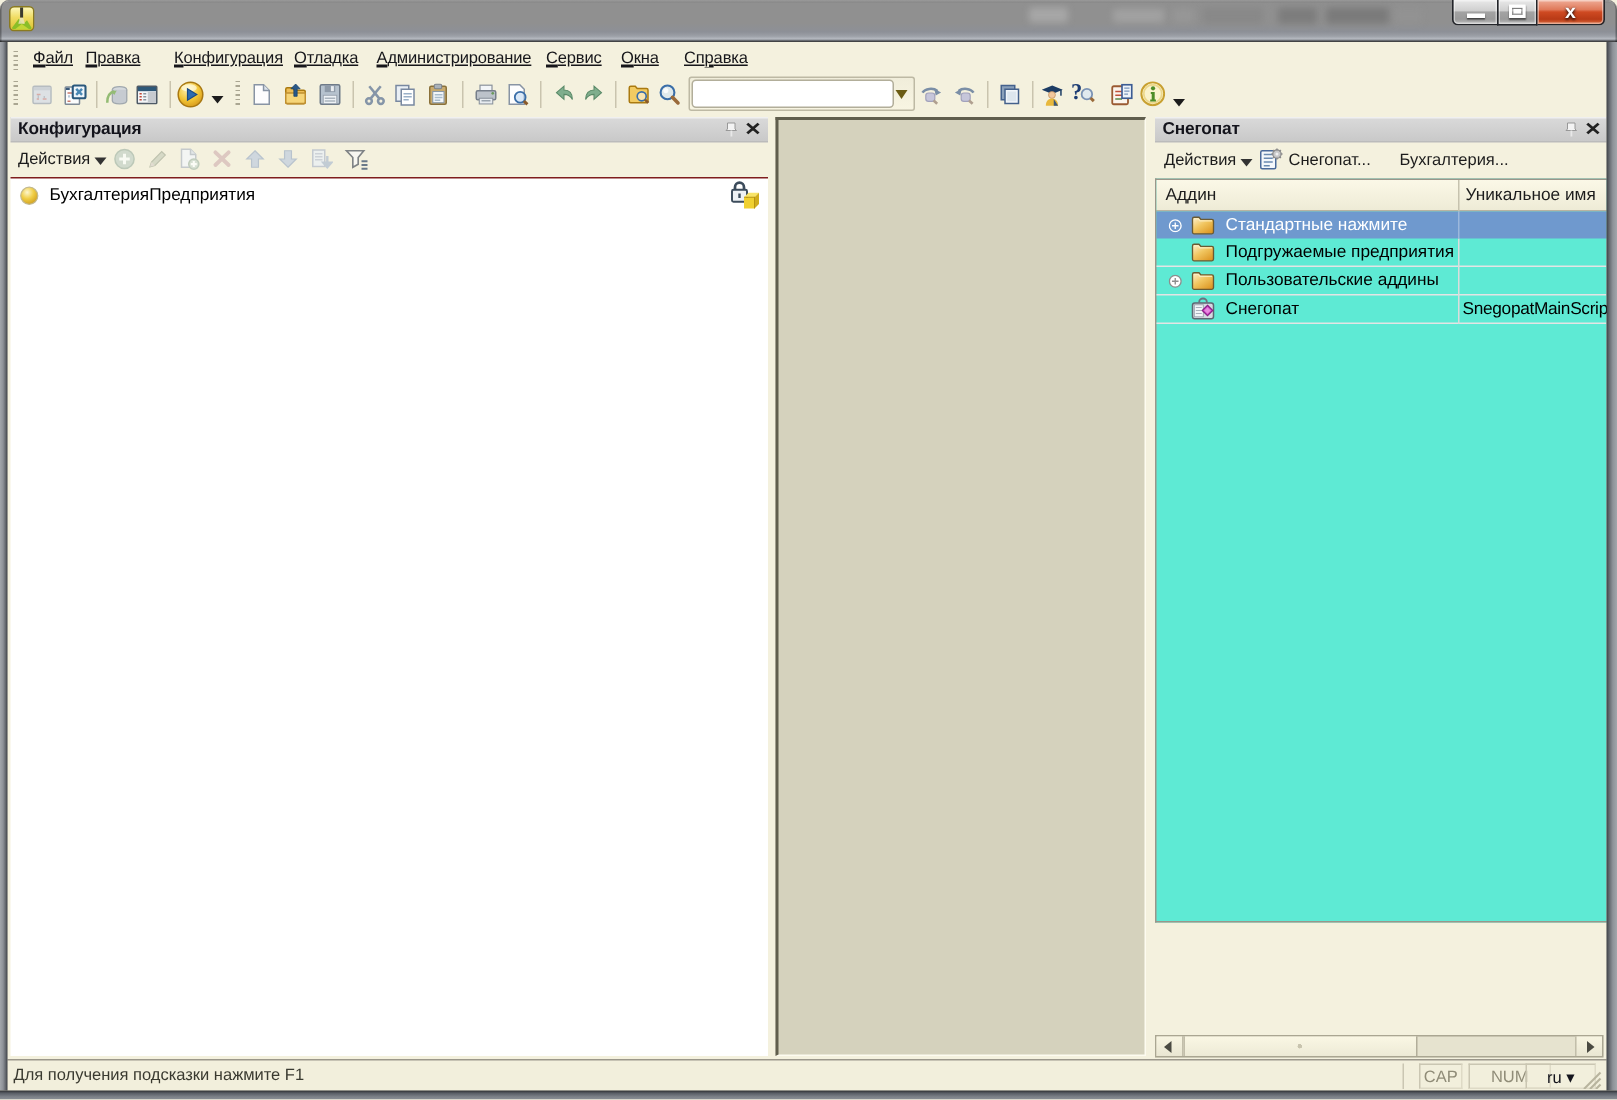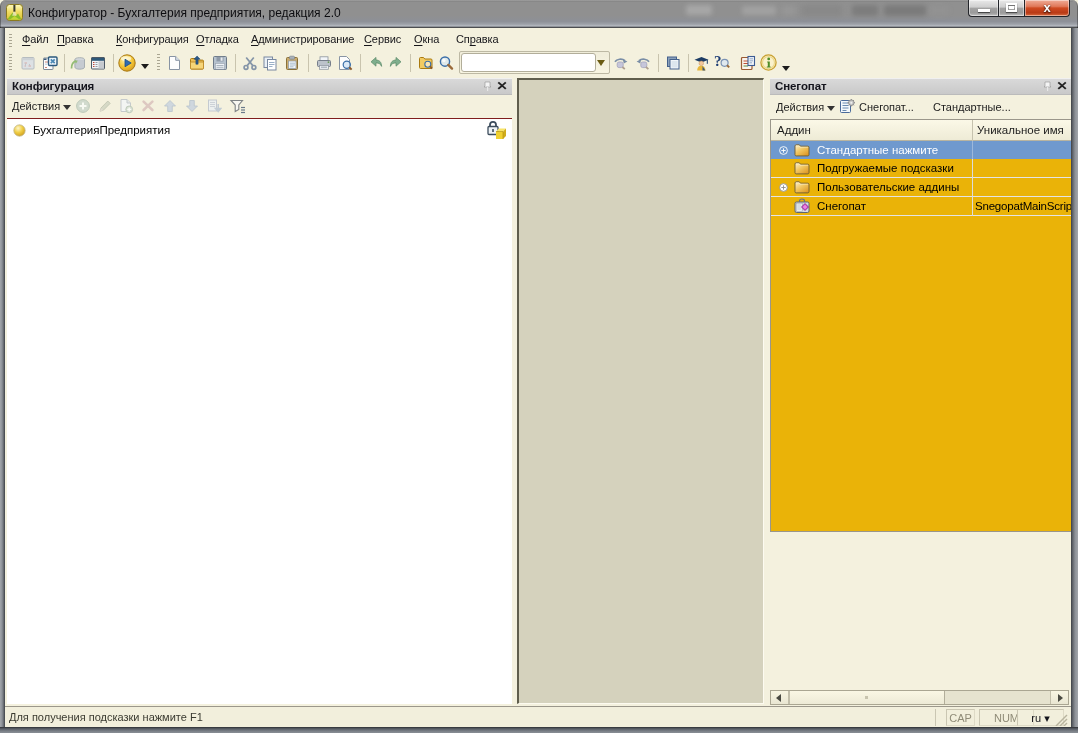--- a/index.html
+++ b/index.html
@@ -20,21 +20,21 @@
 #btn-close{width:45px;background:linear-gradient(#efac97 0,#e0795a 40%,#cf4a22 50%,#b83a16 80%,#dd6d3f 100%);border-bottom-right-radius:4px;border-left:none;}
 #btn-min .glyph{position:absolute;left:9px;top:9px;width:12px;height:3px;background:#fff;box-shadow:0 1px 1px rgba(0,0,0,.6);}
 #btn-max .glyph{position:absolute;left:7px;top:3px;width:11px;height:9px;border:2px solid #fff;box-shadow:0 1px 1px rgba(0,0,0,.5),inset 0 1px 1px rgba(0,0,0,.5);}
 #btn-max .glyph:after{content:"";position:absolute;left:1px;top:1px;width:5px;height:3px;background:#fff;}
 #btn-close .glyph{position:absolute;left:0;top:0px;width:100%;text-align:center;color:#fff;font-size:13px;font-weight:bold;text-shadow:0 1px 2px rgba(0,0,0,.8),0 0 1px rgba(60,10,0,.8);}
 #bl{position:absolute;left:0;top:28px;width:5px;height:699px;background:linear-gradient(90deg,#a2a6ab 0,#8e9298 40%,#63676d 75%,#3c3f44 100%);}
 #br{position:absolute;left:1071px;top:28px;width:7px;height:699px;background:linear-gradient(90deg,#3c3f44 0,#63676d 25%,#8e9298 60%,#a2a6ab 100%);}
 #bb{position:absolute;left:0;top:727px;width:1078px;height:6px;background:linear-gradient(#2c2e31 0,#595e66 30%,#7c8188 70%,#898e95 100%);}
 #chrome{position:absolute;left:5px;top:28px;width:1068px;height:699px;background:#f4f1de;}
 #menubar{position:absolute;left:0;top:28px;width:1078px;height:22px;font-size:11px;color:#16161a;letter-spacing:-0.1px;}
-.mi{position:absolute;top:5px;}
+.mi{position:absolute;top:5px;text-decoration:underline;}
 .mi u{text-underline-offset:2px;}
 .tsep{position:absolute;top:54px;width:1px;height:18px;background:#c9c4ae;}
 .tgrip{position:absolute;width:3px;
  background:repeating-linear-gradient(#aaa692 0,#aaa692 1px,transparent 1px,transparent 3px);}
 .ti{position:absolute;width:16px;height:16px;top:55px;}
 .tdrop{position:absolute;width:0;height:0;border-left:4px solid transparent;border-right:4px solid transparent;border-top:5px solid #1c1c1c;}
 #searchbox{position:absolute;left:459px;top:51px;width:151px;height:23px;background:linear-gradient(#f0edda,#f8f5e2);border:1px solid #bdb9a4;border-radius:2px;}
 #searchbox .inner{position:absolute;left:1px;top:1px;width:135px;height:19px;background:#fff;border:1px solid #b2ae9a;border-radius:3px;}
 #searchbox .dbtn{position:absolute;right:1px;top:1px;width:13px;height:19px;}
 #searchbox .dbtn:after{content:"";position:absolute;left:2px;top:7px;border-left:4.5px solid transparent;border-right:4.5px solid transparent;border-top:6px solid #6b5c14;}
@@ -43,21 +43,21 @@
 .cap{position:absolute;left:5px;top:2px;font-size:11.5px;font-weight:bold;color:#14141c;letter-spacing:-0.1px;}
 #lp-acts{position:absolute;left:2px;top:18px;width:505px;height:23px;font-size:11px;color:#1c1c1c;}
 #lp-acts svg{opacity:.8;filter:saturate(.62) brightness(1.04);}
 #lp-tree{position:absolute;left:2px;top:41px;width:505px;height:586px;background:#fff;border-top:1px solid #7f1d1d;font-size:11.5px;}
 .pin{position:absolute;width:9px;height:11px;}
 .xbtn{position:absolute;font-size:12px;font-weight:bold;color:#222;transform:scaleX(1.15);}
 #mdi{position:absolute;left:517px;top:78px;width:247px;height:626px;background:#d5d2bd;border-left:2px solid #605e4d;border-top:2px solid #605e4d;border-right:1px solid #fdfbf0;border-bottom:1px solid #fdfbf0;}
 #rpanel{position:absolute;left:769px;top:77px;width:302px;height:628px;background:#f4f1de;}
 #rp-head{position:absolute;left:1px;top:1px;width:301px;height:17px;background:linear-gradient(#dadada,#c9c9c9);box-shadow:inset 0 1px 0 #f0f0f0;border-bottom:1px solid #bbb;}
 #rp-acts{position:absolute;left:1px;top:18px;width:301px;height:24px;font-size:11px;color:#1c1c1c;}
-#rp-table{position:absolute;left:1px;top:42px;width:301px;height:413px;background:#eab308;border:1px solid #9a968a;border-right:none;font-size:11.5px;}
+#rp-table{position:absolute;left:1px;top:42px;width:301px;height:496px;background:#5eead4;border:1px solid #9a968a;border-right:none;font-size:11.5px;}
 #thead{position:absolute;left:0;top:0;width:300px;height:21px;background:linear-gradient(#fbf8e7,#eeebd6);border-bottom:1px solid #b8b4a0;color:#1c1c1c;}
 .trow{position:absolute;left:0;width:300px;height:19px;color:#000;border-bottom:1px solid #e4e4e4;}
 .trow.sel{background:#6f99ce;color:#fff;border-bottom:none;height:18px;}
 .coldiv{position:absolute;left:201px;top:0;width:1px;height:21px;background:#c6c2ae;}
 .coldiv2{position:absolute;left:201px;top:39px;width:1px;height:57px;background:#dcdcdc;}
 #rp-scroll{position:absolute;left:770px;top:690px;width:299px;height:15px;background:#e6e3cf;border:1px solid #aaa692;}
 .sbtn{position:absolute;top:0;height:13px;background:linear-gradient(#f8f5e2,#e9e6d2);}
 .sthumb{position:absolute;left:18px;top:0;width:156px;height:13px;background:linear-gradient(#faf7e4,#edead6);border-left:1px solid #c2beaa;border-right:1px solid #b2ae9a;}
 #statusbar{position:absolute;left:5px;top:706px;width:1066px;height:21px;background:#f2efdc;border-top:1px solid #9b978b;font-size:11px;color:#3a3a30;}
 #statusbar .msg{position:absolute;left:4px;top:4px;}
@@ -75,21 +75,20 @@
             <stop offset="0.45" stop-color="#f0dc62"></stop>
             <stop offset="1" stop-color="#d8c030"></stop>
           </linearGradient>
         </defs>
       <rect x="0.5" y="0.5" width="16" height="16" rx="3" fill="url(#apg)" stroke="#8a7a20"></rect>
       <path d="M2 14.5 L6.5 8.5 L9.5 12 L12 9.5 L15 14.5 c0 .8-.7 1-1.5 1 h-10 c-.8 0-1.5-.2-1.5-1 z" fill="#8abe28"></path>
       <path d="M4 15.5 l4.5-3.5 5 3.5 z" fill="#c8d838" opacity=".9"></path>
       <rect x="7.4" y="1" width="2" height="6.8" fill="#3a3a2e"></rect>
       <path d="M7.4 7.8 l2 0 1.2 4 -4.4 0 z" fill="#e8e4b8" opacity=".85"></path>
     </svg>
-    <div id="title">Конфигуратор - Бухгалтерия предприятия, редакция 2.0</div>
     <div class="ghost" style="left:686px;top:5px;width:26px;height:10px;background:rgba(205,205,205,.38)"></div>
     <div class="ghost" style="left:742px;top:6px;width:34px;height:9px;background:rgba(180,180,180,.5)"></div>
     <div class="ghost" style="left:782px;top:6px;width:14px;height:9px;background:rgba(160,160,160,.45)"></div>
     <div class="ghost" style="left:802px;top:5px;width:40px;height:11px;background:rgba(130,130,130,.5)"></div>
     <div class="ghost" style="left:852px;top:5px;width:26px;height:11px;background:rgba(110,110,110,.55)"></div>
     <div class="ghost" style="left:884px;top:5px;width:42px;height:11px;background:rgba(105,105,105,.55)"></div>
     <div class="ghost" style="left:930px;top:6px;width:18px;height:9px;background:rgba(150,150,150,.4)"></div>
     <div id="winbtns">
       <div class="wbtn" id="btn-min">
           <div class="glyph"></div>
@@ -417,21 +416,21 @@
             <line x1="12.3" y1="7.2" x2="12.3" y2="8.4"></line>
             <line x1="8.6" y1="4.7" x2="9.8" y2="4.7"></line>
             <line x1="14.8" y1="4.7" x2="16" y2="4.7"></line>
             <line x1="9.7" y1="2.1" x2="10.6" y2="3"></line>
             <line x1="14" y1="6.4" x2="14.9" y2="7.3"></line>
             <line x1="14.9" y1="2.1" x2="14" y2="3"></line>
             <line x1="10.6" y1="6.4" x2="9.7" y2="7.3"></line>
           </g>
         </svg>
       <span style="position:absolute;left:89px;top:6px">Снегопат...</span>
-      <span style="position:absolute;left:163px;top:6px">Стандартные...</span>
+      <span style="position:absolute;left:163px;top:6px">Бухгалтерия...</span>
     </div>
     <div id="rp-table">
       <div id="thead">
           <span style="position:absolute;left:6px;top:4px">Аддин</span>
           <span style="position:absolute;left:206px;top:4px">Уникальное имя</span>
         </div>
       <div class="trow sel" style="top:21px">
         <svg style="position:absolute;left:8px;top:5px" width="9" height="9" viewBox="0 0 9 9">
             <circle cx="4.5" cy="4.5" r="3.9" fill="none" stroke="#fff" stroke-width="0.9"></circle>
             <path d="M4.5 2.3 v4.4 M2.3 4.5 h4.4" stroke="#fff" stroke-width="0.9"></path>
@@ -447,21 +446,21 @@
             <path d="M1 3 c0-.7.5-1.2 1.1-1.2 h3.2 l1.2 1.4 h7.4 c.6 0 1.1.5 1.1 1.1 v7.4 c0 .7-.5 1.2-1.1 1.2 H2.1 c-.6 0-1.1-.5-1.1-1.2 z" fill="url(#fg)" stroke="#6b5a32" stroke-width="0.9"></path>
             <path d="M2 3 h3 l1 1.2 h8" fill="none" stroke="#fcf0c8" stroke-width="0.8" opacity="0.8"></path>
           </svg>
         <span style="position:absolute;left:46px;top:3px">Стандартные нажмите</span>
       </div>
       <div class="trow" style="top:39px">
         <svg style="position:absolute;left:23px;top:2px" width="16" height="14" viewBox="0 0 16 14">
             <path d="M1 3 c0-.7.5-1.2 1.1-1.2 h3.2 l1.2 1.4 h7.4 c.6 0 1.1.5 1.1 1.1 v7.4 c0 .7-.5 1.2-1.1 1.2 H2.1 c-.6 0-1.1-.5-1.1-1.2 z" fill="url(#fg)" stroke="#6b5a32" stroke-width="0.9"></path>
             <path d="M2 3 h3 l1 1.2 h8" fill="none" stroke="#fcf0c8" stroke-width="0.8" opacity="0.8"></path>
           </svg>
-        <span style="position:absolute;left:46px;top:3px">Подгружаемые подсказки</span>
+        <span style="position:absolute;left:46px;top:3px">Подгружаемые предприятия</span>
       </div>
       <div class="trow" style="top:58px">
         <svg style="position:absolute;left:8px;top:5px" width="9" height="9" viewBox="0 0 9 9">
             <circle cx="4.5" cy="4.5" r="3.9" fill="#fff" stroke="#8e8e8e" stroke-width="0.9"></circle>
             <path d="M4.5 2.3 v4.4 M2.3 4.5 h4.4" stroke="#8e8e8e" stroke-width="0.9"></path>
           </svg>
         <svg style="position:absolute;left:23px;top:2px" width="16" height="14" viewBox="0 0 16 14">
             <path d="M1 3 c0-.7.5-1.2 1.1-1.2 h3.2 l1.2 1.4 h7.4 c.6 0 1.1.5 1.1 1.1 v7.4 c0 .7-.5 1.2-1.1 1.2 H2.1 c-.6 0-1.1-.5-1.1-1.2 z" fill="url(#fg)" stroke="#6b5a32" stroke-width="0.9"></path>
             <path d="M2 3 h3 l1 1.2 h8" fill="none" stroke="#fcf0c8" stroke-width="0.8" opacity="0.8"></path>
           </svg>

